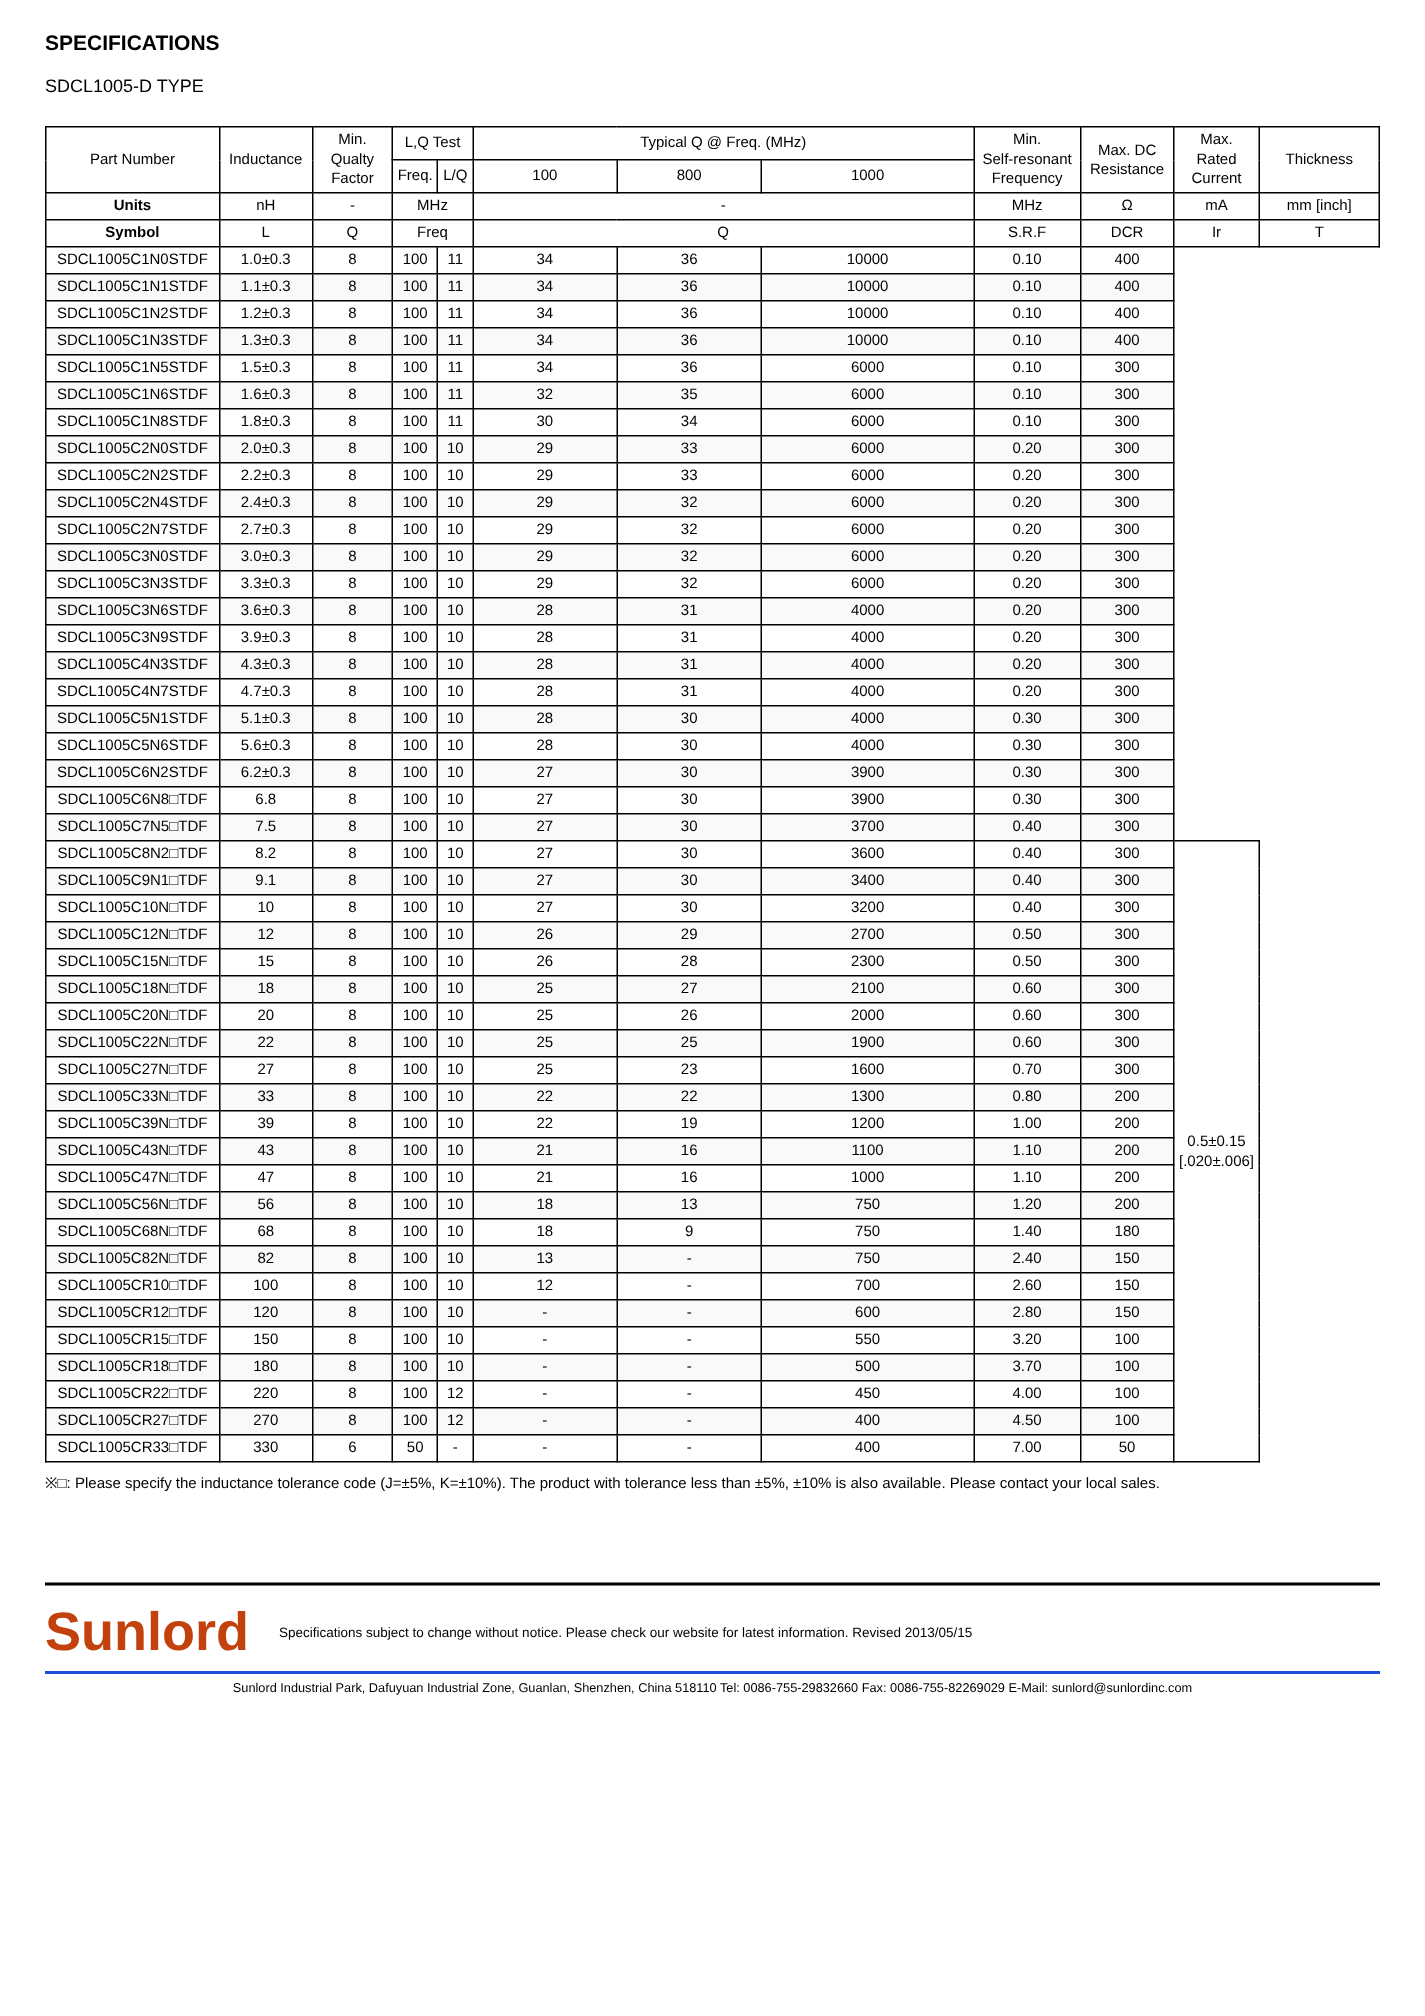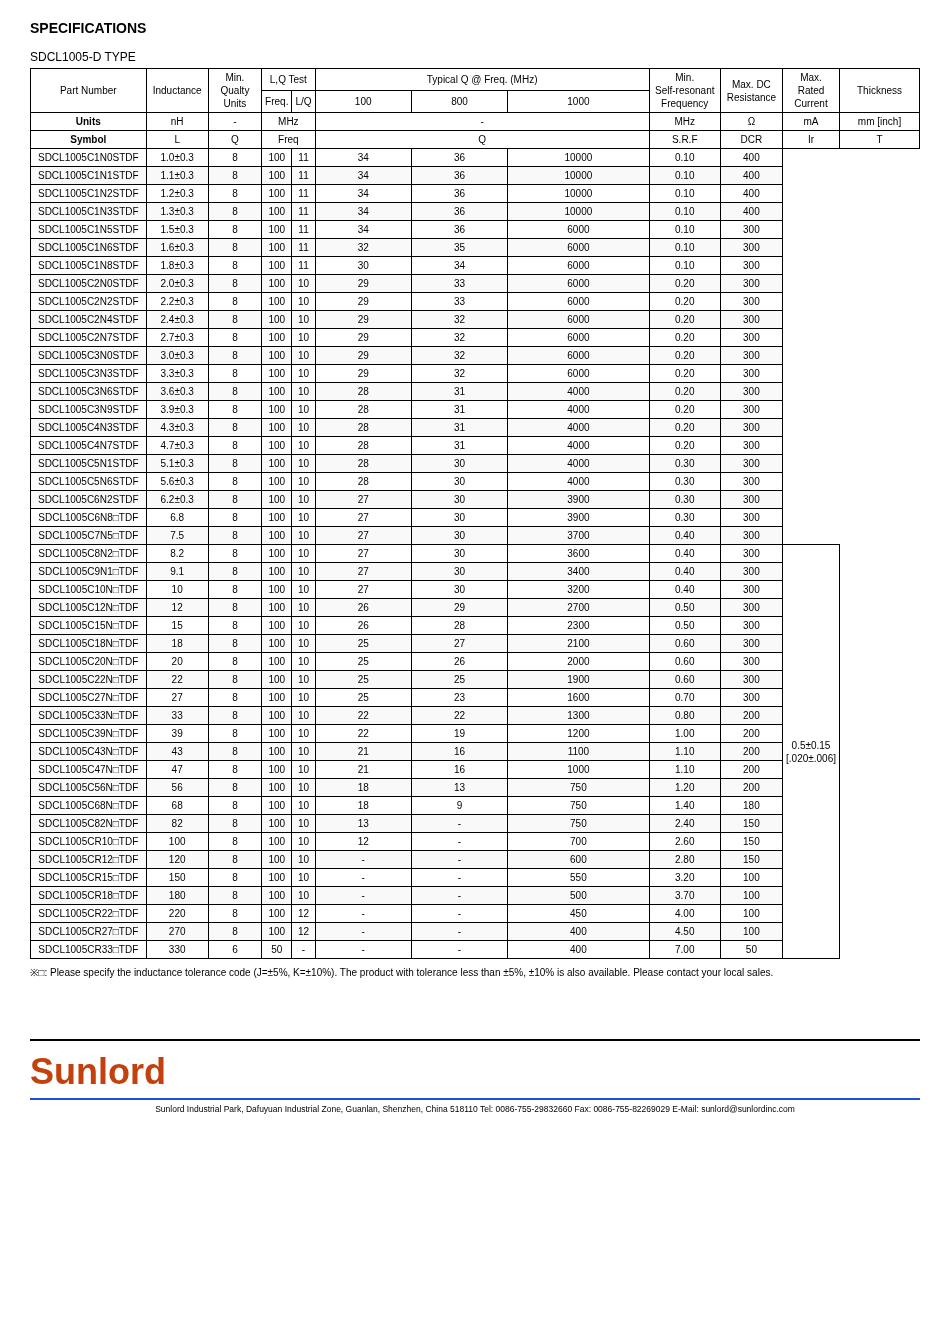--- a/index.html
+++ b/index.html
@@ -13,21 +13,21 @@
       padding: 20px 30px;
     }
     h2 {
       font-size: 14px;
       font-weight: bold;
       margin-bottom: 14px;
     }
     h3 {
       font-size: 12px;
       font-weight: normal;
-      margin-bottom: 4px;
+      margin-bottom: 20px;
     }
     table {
       border-collapse: collapse;
       width: 100%;
       font-size: 10px;
     }
     th, td {
       border: 1px solid #000;
       text-align: center;
       padding: 2px 3px;
@@ -92,21 +92,21 @@
 <body>
 
 <h2>SPECIFICATIONS</h2>
 <h3>SDCL1005-D TYPE</h3>
 
 <table>
   <thead>
     <tr class="header-row">
       <th rowspan="3" class="col-part">Part Number</th>
       <th rowspan="3" class="col-ind">Inductance</th>
-      <th rowspan="3" class="col-q">Min.<br><span>Qualty Units</span></th>
+      <th rowspan="3" class="col-q">Min.<br><span>Qualty Factor</span></th>
       <th colspan="2" class="col-freq">L,Q Test</th>
       <th colspan="3">Typical Q @ Freq. (MHz)</th>
       <th rowspan="3" class="col-srf">Min.<br>Self-resonant<br>Frequency</th>
       <th rowspan="3" class="col-dcr">Max. DC<br>Resistance</th>
       <th rowspan="3" class="col-rated">Max.<br>Rated<br>Current</th>
       <th rowspan="3" class="col-thick">Thickness</th>
     </tr>
     <tr class="header-row">
       <th>Freq.</th>
       <th>L/Q</th>
@@ -680,14 +680,15 @@
         <td>7.00</td>
         <td>50</td>
       </tr>
     </tbody>
 </table>
 
 <p class="note">※□: Please specify the inductance tolerance code (J=±5%, K=±10%). The product with tolerance less than ±5%, ±10% is also available. Please contact your local sales.</p>
 
 <div class="footer-logo">
   <div class="logo-text">Sunlord</div>
+  <div class="footer-note">Specifications subject to change without notice. Please check our website for latest information.     Revised 2013/05/15</div>
 </div>
 <div class="footer-address">Sunlord Industrial Park, Dafuyuan Industrial Zone, Guanlan, Shenzhen, China 518110 Tel: 0086-755-29832660 Fax: 0086-755-82269029 E-Mail: sunlord@sunlordinc.com</div>
 
 </body></html>

